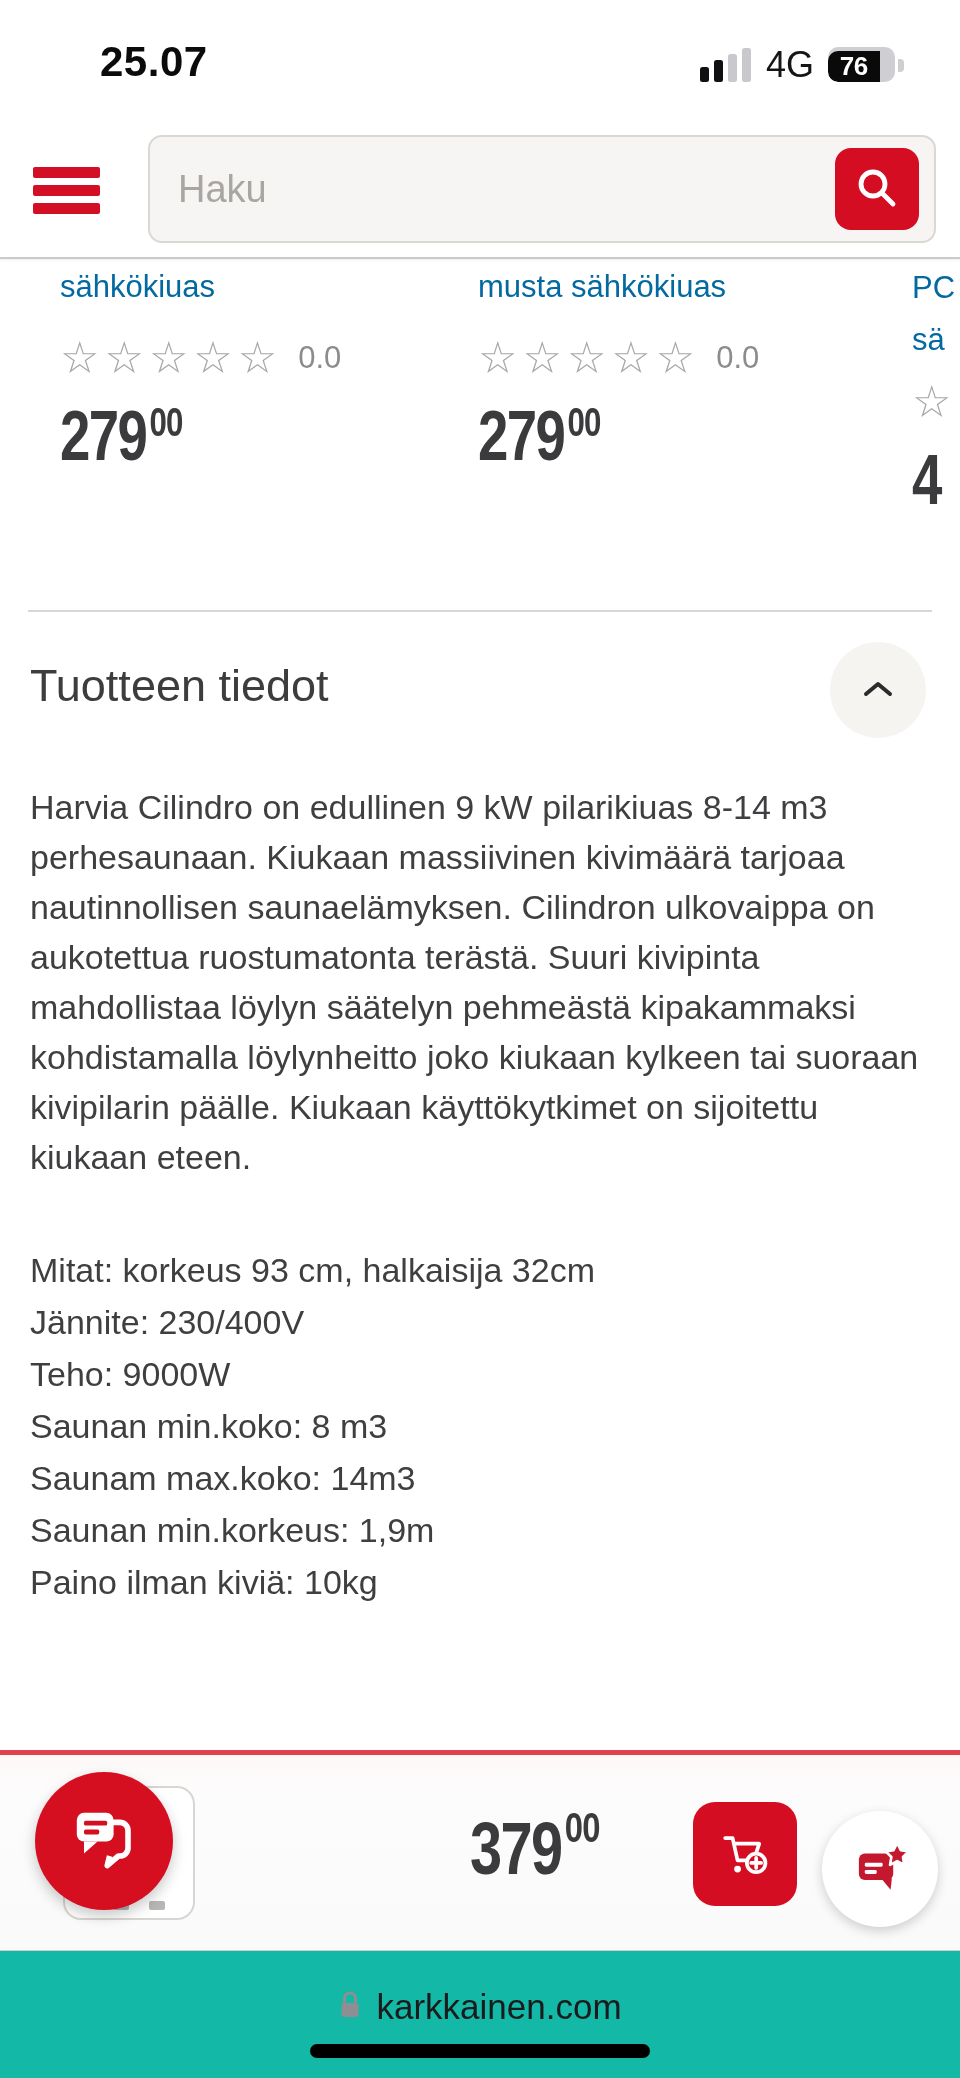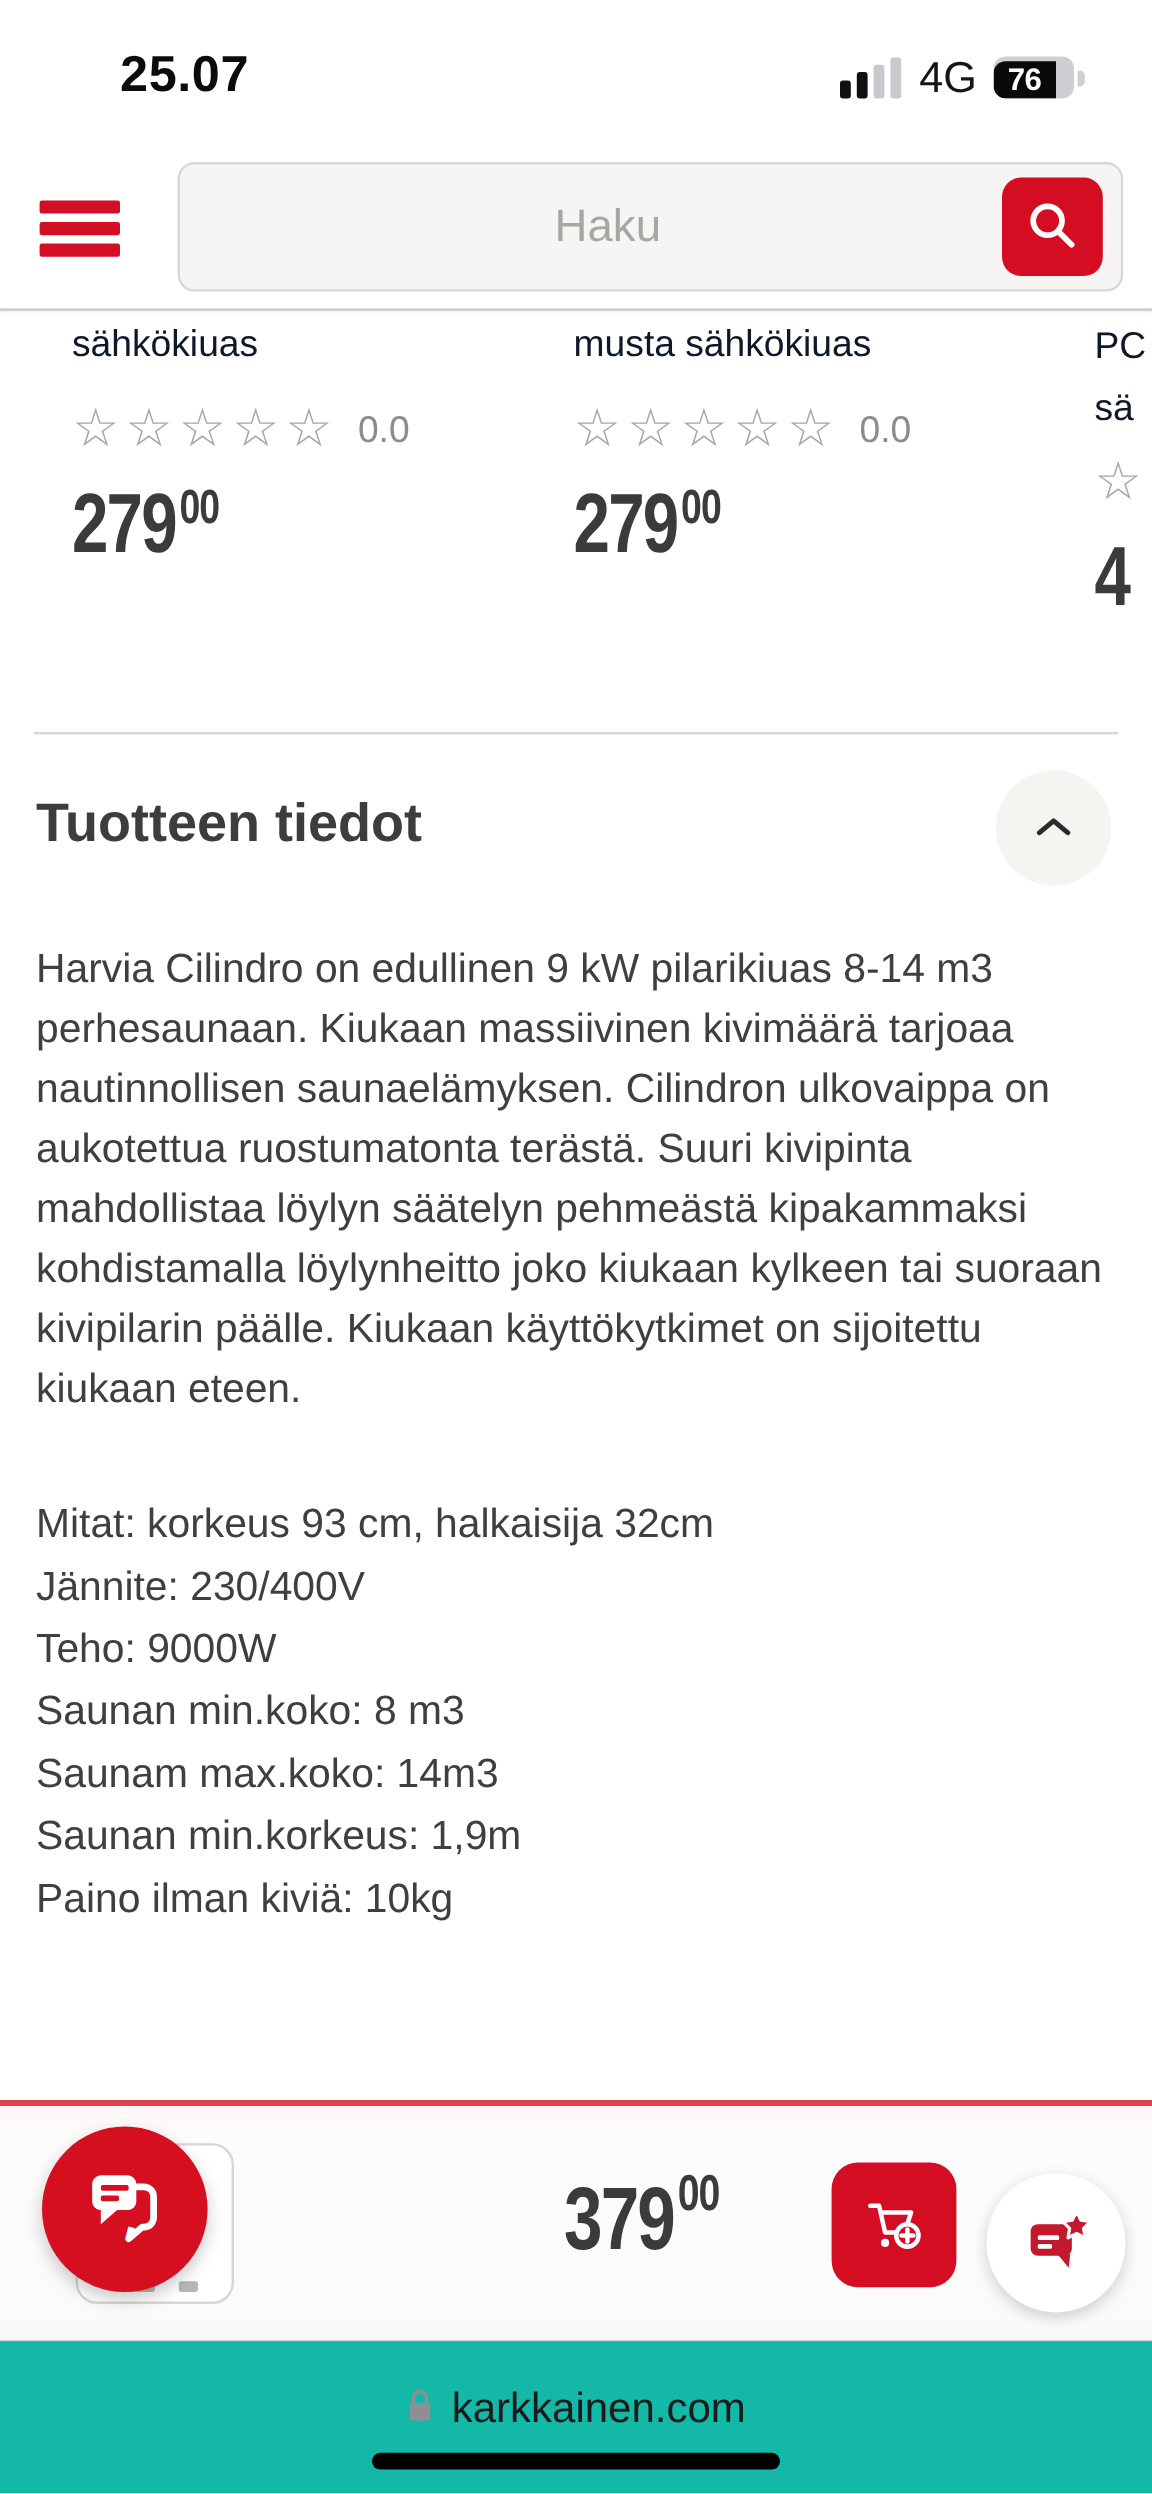--- a/index.html
+++ b/index.html
@@ -23,44 +23,44 @@
                 display:flex; align-items:center; justify-content:center; }
   .batt .fill span { color:#fff; font-size:26px; font-weight:700; letter-spacing:-.5px; }
   .batt-nub { left:898px; top:59px; width:6px; height:13px; border-radius:0 4px 4px 0; background:#cfcfd3; }
 
   
   .burger { left:33px; top:167px; width:67px; height:47px; display:flex; flex-direction:column; justify-content:space-between; cursor:pointer; }
   .burger i { display:block; height:11px; border-radius:2px; background:#d20f24; }
   .search-wrap { left:148px; top:135px; width:788px; height:108px; }
   .search-input {
     width:100%; height:100%; background:#f6f5f3; border:2px solid #dbd8d4; border-radius:14px;
-    padding:0 120px 0 49px; font-size:38px; color:#3e3e40; font-family:"Liberation Sans",sans-serif; outline:none;text-align:center;
+    padding:0 120px 0 28px; font-size:38px; color:#3e3e40; font-family:"Liberation Sans",sans-serif; outline:none;
   }
   .search-input::placeholder { color:#a9a6a2; }
   .search-btn {
     position:absolute; right:17px; top:13px; width:84px; height:82px; border:none; border-radius:16px;
     background:#d40d22; display:flex; align-items:center; justify-content:center; cursor:pointer;
   }
   .header-divider { left:0; top:257px; width:960px; height:2px; background:#cbcac7; box-shadow:0 1px 2px rgba(0,0,0,.08); }
 
   
   .card { top:262px; width:420px; }
-  .card .title { font-size:31px; color:#0f172a; line-height:50px; }
+  .card .title { font-size:31px; color:#0369a1; line-height:50px; }
   .stars-row { margin-top:24px; display:flex; align-items:center; }
   .stars { font-family:"DejaVu Sans", sans-serif; font-size:44px; color:#a8a8a8; letter-spacing:5px; line-height:44px; }
   .rating { margin-left:16px; font-size:31px; color:#8c8c8e; }
   .price { margin-top:16px; font-weight:700; color:#3b3b3d; transform:scaleX(.78); transform-origin:left; white-space:nowrap; }
   .price .pnum { font-size:70px; letter-spacing:-2px; }
   .price sup { font-size:40px; letter-spacing:-1px; vertical-align:0; position:relative; top:-24px; left:4px; }
   .card3 .title { line-height:52px; }
   .card3 .stars-row { margin-top:14px; }
 
   
   .sec-divider { left:28px; top:610px; width:904px; height:2px; background:#d9d7d4; }
-  .sec-title { left:30px; top:660px; font-size:45px; font-weight:700; color:#3d3d3f; }
+  .sec-title { left:30px; top:660px; font-size:45px; font-weight:400; color:#3d3d3f; }
   .collapse-btn { left:830px; top:642px; width:96px; height:96px; border-radius:50%; background:#f6f4f0; border:none;
                   display:flex; align-items:center; justify-content:center; cursor:pointer; }
   .descr { left:30px; top:782px; width:906px; font-size:34px; line-height:50px; color:#3f3f41; }
   .specs { left:30px; top:1244px; width:906px; font-size:34px; line-height:52px; color:#3f3f41; }
 
   
   .buy-bar { left:0; top:1750px; width:960px; height:200px;
              background:linear-gradient(180deg,#fdf8f8 0%,#fdfcfc 25%,#fbfafa 100%); }
   .buy-accent { left:0; top:1750px; width:960px; height:5px; background:#e0424d; }
   .thumb-box { left:63px; top:1786px; width:132px; height:134px; background:#fff; border:2px solid #d8d6d3; border-radius:18px; }

